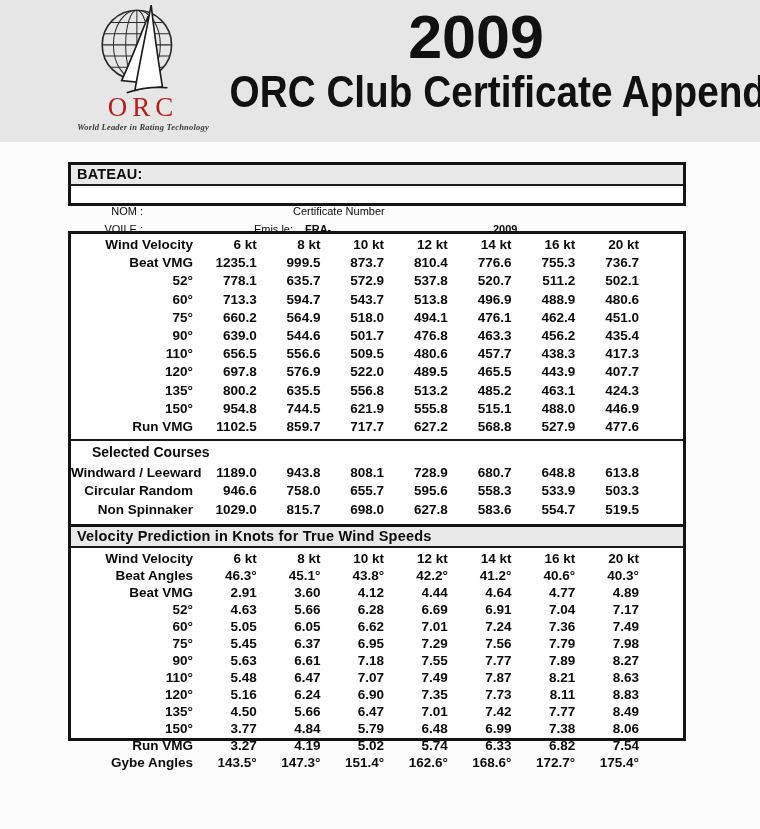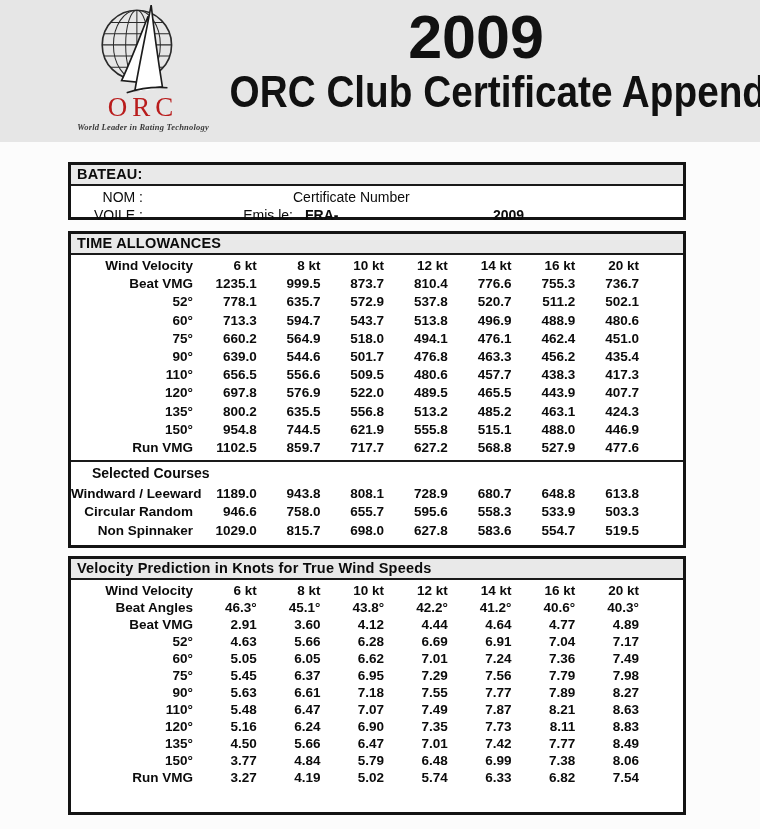--- a/index.html
+++ b/index.html
@@ -36,34 +36,34 @@
   .main-title{
     font-size:44px;font-weight:700;line-height:48px;color:#111;
     transform:scaleX(.88);transform-origin:center;white-space:nowrap;
   }
 
   
   .box{
     position:absolute;left:68px;width:618px;
     border:3px solid #141414;background:#ffffff;box-sizing:border-box;
   }
-  .bateau-box{top:162px;height:58px;}
+  .bateau-box{top:162px;height:44px;}
   .ta-box{top:231px;height:317px;}
-  .vpp-box{top:556px;height:259px;}
+  .vpp-box{top:524px;height:217px;}
 
   .bar{
     background:#e9e9e9;border-bottom:2px solid #1a1a1a;
     font-weight:700;font-size:14.5px;line-height:17px;
     padding:1px 0 1px 6px;letter-spacing:0.2px;
   }
 
   
   .bateau-grid{
     display:grid;grid-template-columns:72px 150px 158px auto;
-    font-size:14px;line-height:18px;padding:2px 0 3px 0;
+    font-size:11px;line-height:18px;padding:2px 0 3px 0;margin-top:14px;
   }
   .bg-cell{white-space:nowrap;}
   .t-right{text-align:right;}
   .t-center{text-align:left;}
   .bold{font-weight:700;}
   .year-val{padding-left:42px;}
   .fra-val{padding-left:12px;}
 
   
   table.datatable{
@@ -135,21 +135,20 @@
       <div class="bg-cell t-center">Certificate Number</div>
       <div class="bg-cell"></div>
       <div class="bg-cell t-right">VOILE :</div>
       <div class="bg-cell t-right">Emis le:</div>
       <div class="bg-cell bold fra-val">FRA-</div>
       <div class="bg-cell bold year-val">2009</div>
     </div>
   </section>
 
   <section class="box ta-box">
-    <div class="bar">TIME ALLOWANCES</div>
     <table class="datatable">
       <colgroup>
         <col class="c-label">
           <col>
           <col>
           <col>
           <col>
           <col>
           <col>
           <col>
@@ -473,17 +472,28 @@
           <td>Run VMG</td>
           <td>3.27</td>
           <td>4.19</td>
           <td>5.02</td>
           <td>5.74</td>
           <td>6.33</td>
           <td>6.82</td>
           <td>7.54</td>
           <td></td>
         </tr>
+          <tr>
+          <td>Gybe Angles</td>
+          <td>143.5°</td>
+          <td>147.3°</td>
+          <td>151.4°</td>
+          <td>162.6°</td>
+          <td>168.6°</td>
+          <td>172.7°</td>
+          <td>175.4°</td>
+          <td></td>
+        </tr>
         </tbody>
     </table>
   </section>
 
 </div>
 
 </body></html>

